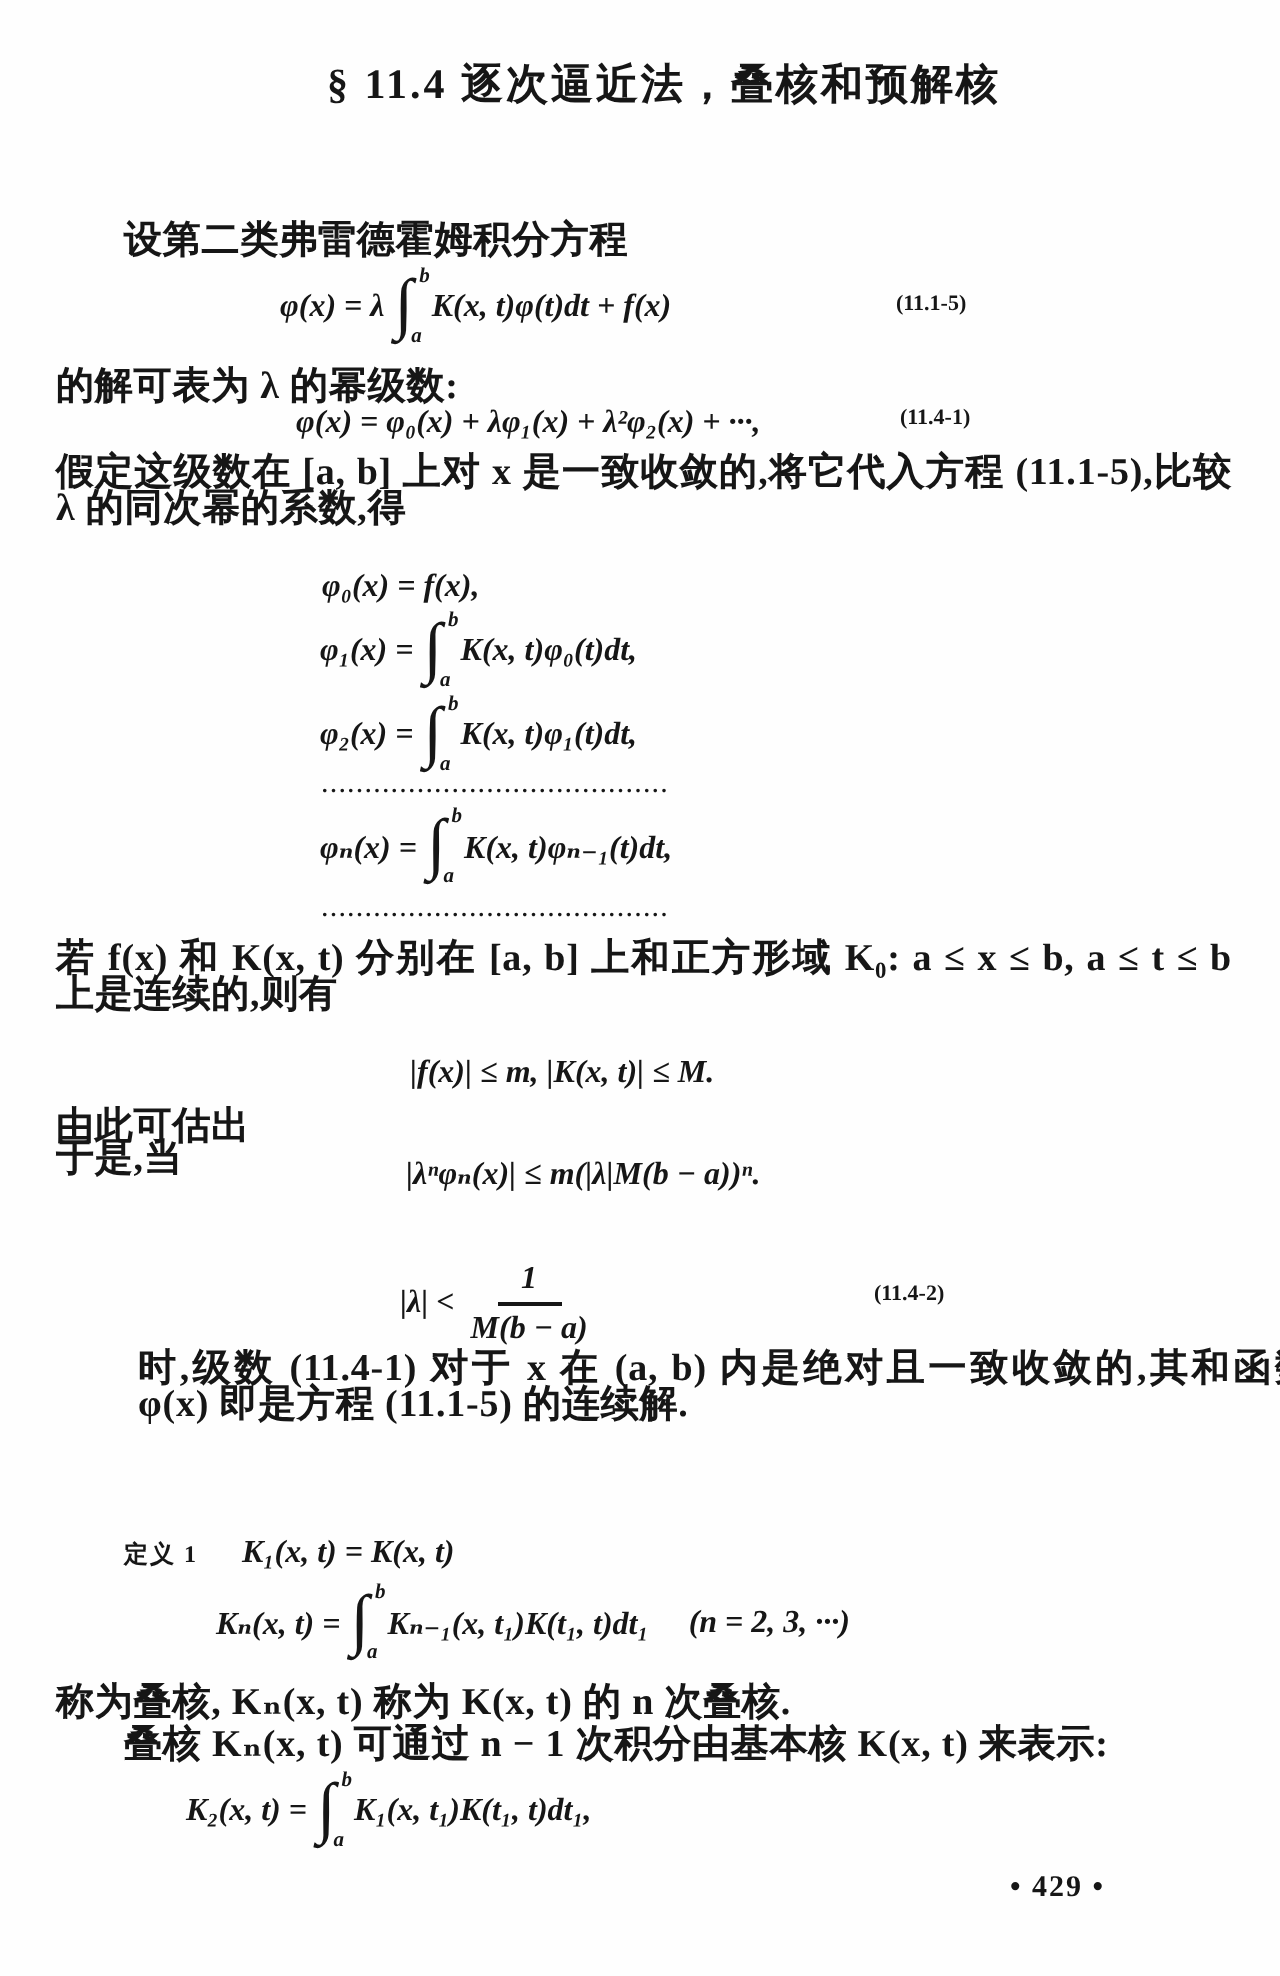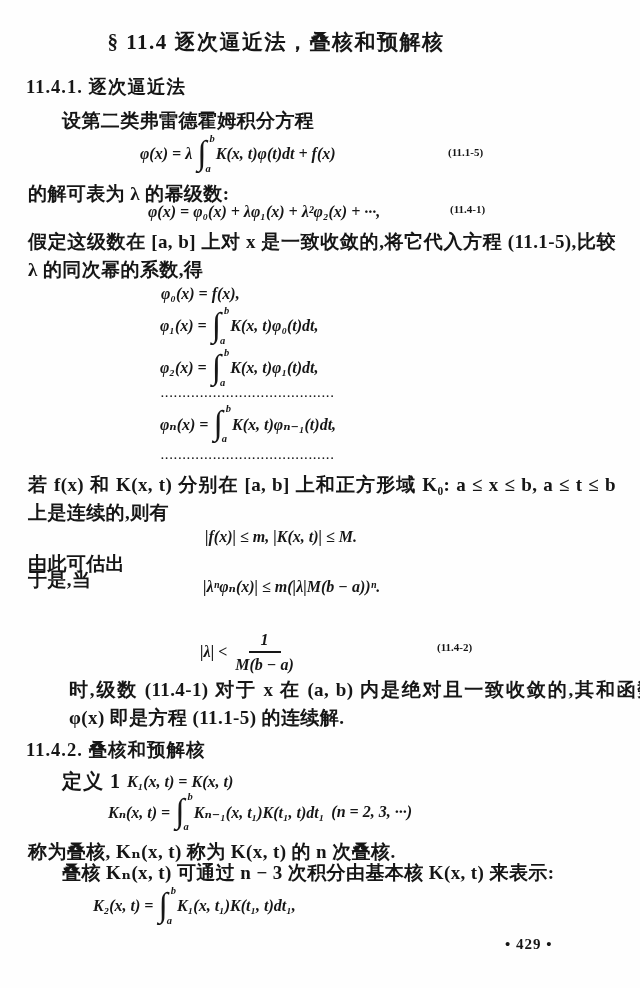--- a/index.html
+++ b/index.html
@@ -5,48 +5,47 @@
   html,body{margin:0;padding:0;}
   body{
     width:640px;height:988px;background:#f4f4f2;
     font-family:"Liberation Serif","DejaVu Serif",serif;
     color:#161616;overflow:hidden;
   }
   .page{position:absolute;top:0;left:0;width:640px;height:988px;background:#fefefe;}
   .abs{position:absolute;}
   
   .cjk{font-weight:600;font-size:19px;letter-spacing:.4px;line-height:1.4;}
-  .para2{width:588px;text-align:justify;line-height:28px;}
+  .para2{width:588px;text-align:justify;line-height:18px;}
   
-  .doc-title{top:28px;left:0;width:552px;text-align:center;font-size:21px;font-weight:700;letter-spacing:1.5px;}
+  .doc-title{top:28px;left:16px;width:552px;text-align:center;font-size:21px;font-weight:700;letter-spacing:1.5px;padding-left:40px;}
   .h2{font-size:18.5px;font-weight:700;letter-spacing:1px;}
   
   .eq{font-style:italic;font-weight:600;font-size:16px;white-space:nowrap;display:flex;align-items:center;}
   .eqnum{font-style:normal;font-weight:600;font-size:11px;white-space:nowrap;}
   .int{display:inline-flex;align-items:center;margin:0 3px 0 5px;}
   .int-g{font-style:normal;font-weight:400;font-size:34px;line-height:.9;transform:translateY(-1px);}
   .int-l{display:inline-flex;flex-direction:column;justify-content:space-between;height:36px;font-size:10.5px;line-height:1;margin-left:1px;font-style:italic;font-weight:600;}
   .int-up{transform:translate(2px,-2px);}
   .int-lo{transform:translate(-2px,2px);}
   .frac{display:inline-flex;flex-direction:column;align-items:center;margin:0 2px 0 8px;font-style:italic;}
   .fnum{padding:0 12px 2px;border-bottom:2px solid #161616;line-height:1.1;}
   .fden{padding-top:3px;line-height:1.1;}
   .dots{font-size:11px;letter-spacing:1.6px;white-space:nowrap;overflow:hidden;width:205px;color:#161616;font-weight:700;}
-  .def-label{font-weight:700;font-size:20px;letter-spacing:1px;margin-right:6px;font-style:normal;}
-  .tail{margin-left:7px;}
+  .def-label{font-weight:700;font-size:12px;letter-spacing:1px;margin-right:22px;font-style:normal;}
+  .tail{margin-left:20px;}
   .pagenum{font-weight:700;font-size:15px;letter-spacing:1px;}
 </style>
 </head>
 <body>
 
 <div class="page">
 
   <div class="abs doc-title">§ 11.4  逐次逼近法，叠核和预解核</div>
 
-  <div class="abs h2" style="top:74px;left:26px;">11.4.1. 逐次逼近法</div>
 
   <div class="abs cjk" style="top:108px;left:62px;">设第二类弗雷德霍姆积分方程</div>
 
   <div class="abs eq" style="top:132px;left:140px;height:44px;">
     <span>φ(x) = λ</span>
       <span class="int">
         <span class="int-g">∫</span>
         <span class="int-l">
           <span class="int-up">b</span>
           <span class="int-lo">a</span>
@@ -119,21 +118,20 @@
     <span>|λ| &lt;</span>
     <span class="frac">
         <span class="fnum">1</span>
         <span class="fden">M(b − a)</span>
       </span>
   </div>
   <div class="abs eqnum" style="top:641px;left:437px;">(11.4-2)</div>
 
   <div class="abs cjk para2" style="top:676px;left:28px;margin-left:41px;">时,级数 (11.4-1) 对于 x 在 (a, b) 内是绝对且一致收敛的,其和函数 φ(x) 即是方程 (11.1-5) 的连续解.</div>
 
-  <div class="abs h2" style="top:737px;left:26px;">11.4.2. 叠核和预解核</div>
 
   <div class="abs eq" style="top:768px;left:62px;">
     <span class="def-label">定义 1</span>
       <span>K₁(x, t) = K(x, t)</span>
   </div>
 
   <div class="abs eq" style="top:790px;left:108px;height:44px;">
     <span>Kₙ(x, t) =</span>
       <span class="int">
         <span class="int-g">∫</span>
@@ -141,21 +139,21 @@
           <span class="int-up">b</span>
           <span class="int-lo">a</span>
         </span>
       </span>
       <span>Kₙ₋₁(x, t₁)K(t₁, t)dt₁</span>
       <span class="tail">(n = 2, 3, ···)</span>
   </div>
 
   <div class="abs cjk" style="top:839px;left:28px;">称为叠核, Kₙ(x, t) 称为 K(x, t) 的 n 次叠核.</div>
 
-  <div class="abs cjk" style="top:860px;left:62px;">叠核 Kₙ(x, t) 可通过 n − 3 次积分由基本核 K(x, t) 来表示:</div>
+  <div class="abs cjk" style="top:860px;left:62px;">叠核 Kₙ(x, t) 可通过 n − 1 次积分由基本核 K(x, t) 来表示:</div>
 
   <div class="abs eq" style="top:884px;left:93px;height:44px;">
     <span>K₂(x, t) =</span>
       <span class="int">
         <span class="int-g">∫</span>
         <span class="int-l">
           <span class="int-up">b</span>
           <span class="int-lo">a</span>
         </span>
       </span>

